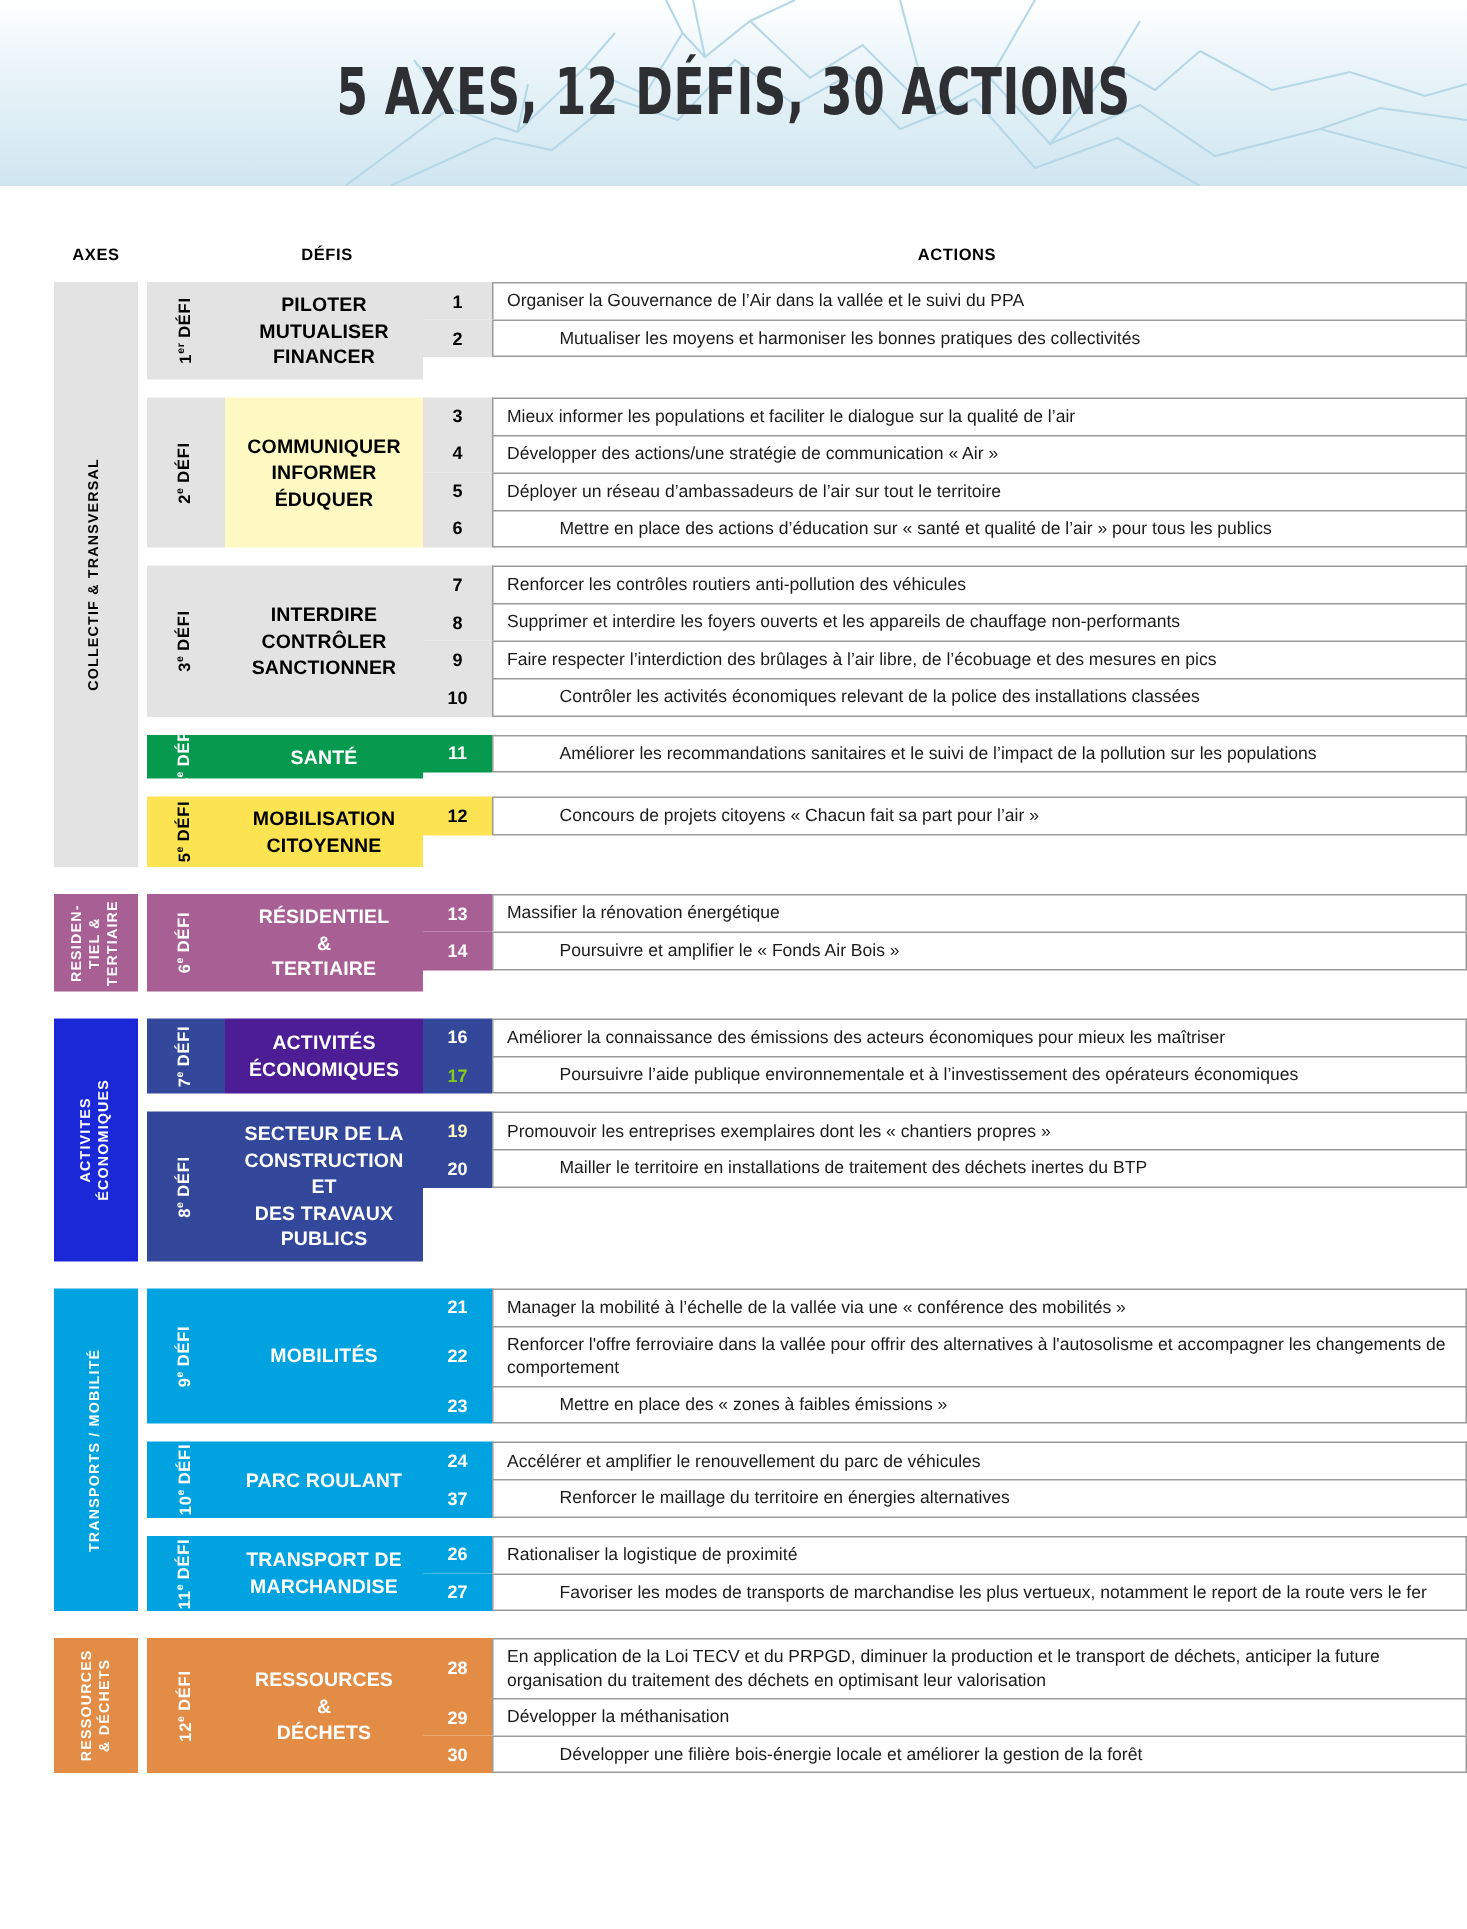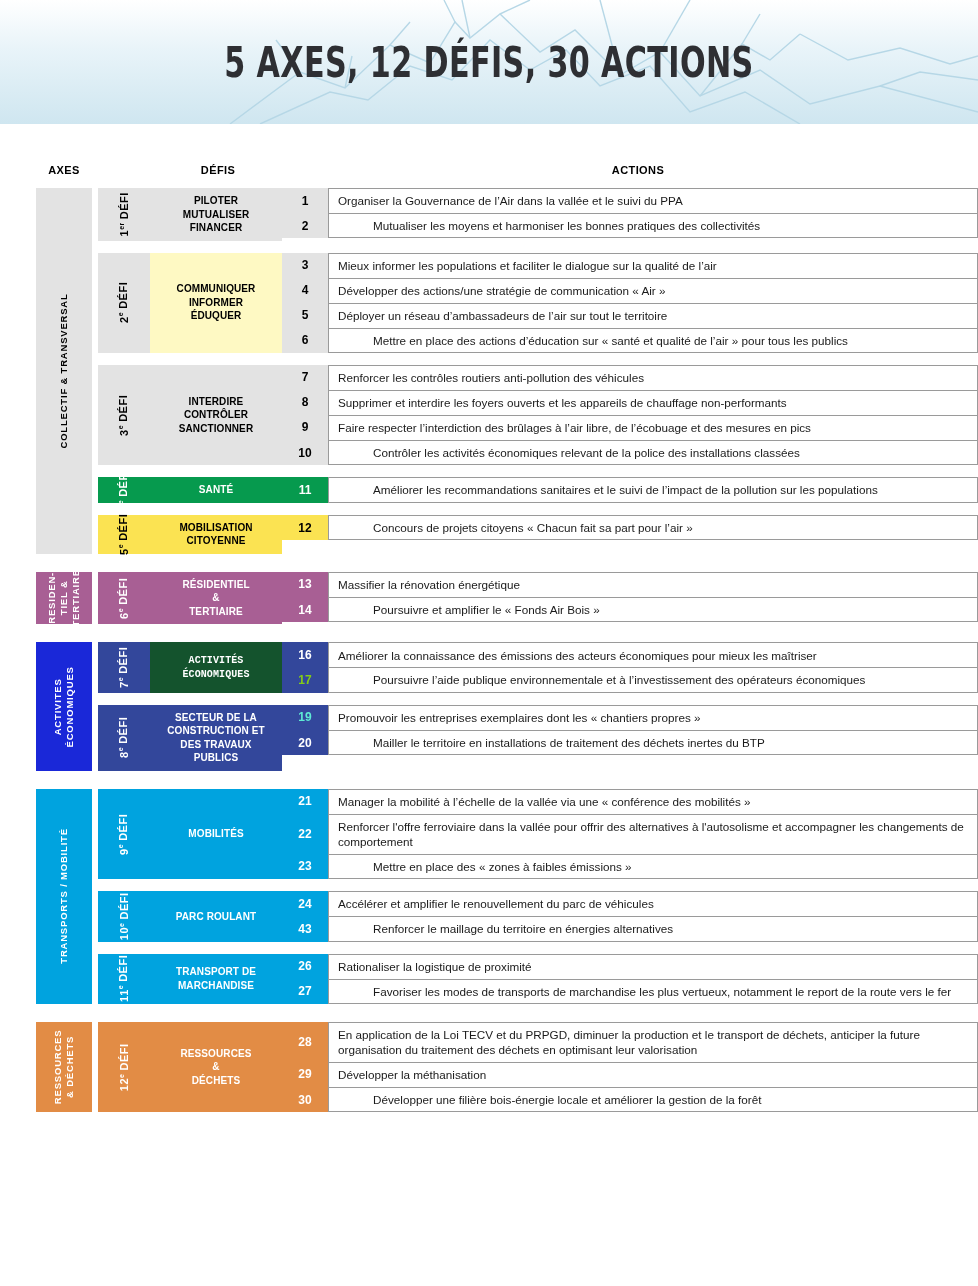--- a/index.html
+++ b/index.html
@@ -132,21 +132,21 @@
   
   .defi-name {
     width: 132px;
     flex: 0 0 132px;
     display: flex;
     align-items: center;
     justify-content: center;
     text-align: center;
     color: #fff;
     font-weight: 700;
-    font-size: 10px;
+    font-size: 13px;
     line-height: 1.35;
     padding: 6px 4px;
     letter-spacing: 0.1px;
   }
   .defi-name.gray { background: #e3e3e3; color: #000; }
 
   
   .actions-col { flex: 1 1 auto; display: flex; flex-direction: column; }
   .action-row { display: flex; align-items: stretch; min-height: 25px; }
 
@@ -397,21 +397,21 @@
         </div>
       </div>
       <div class="defi-stack">
         <div class="defi-row">
           <div class="defi-ord" style="background: rgb(51, 71, 155); color: rgb(255, 255, 255);">
             <div class="vstack">
               <span class="num">7<sup>e</sup></span>
               <span class="word">DÉFI</span>
             </div>
           </div>
-          <div class="defi-name" style="background: #14532d; color: rgb(255, 255, 255); font-family: Liberation Mono, monospace;">
+          <div class="defi-name" style="background: #4c1d95; color: rgb(255, 255, 255);">
             <div>
               <div>ACTIVITÉS</div>
               <div>ÉCONOMIQUES</div>
             </div>
           </div>
           <div class="actions-col">
             <div class="action-row">
               <div class="action-num" style="background: rgb(51, 71, 155); color: rgb(255, 255, 255);">16</div>
               <div class="action-text">Améliorer la connaissance des émissions des acteurs économiques pour mieux les maîtriser</div>
             </div>
@@ -432,21 +432,21 @@
           <div class="defi-name" style="background: rgb(51, 71, 155); color: rgb(255, 255, 255);">
             <div>
               <div>SECTEUR DE LA</div>
               <div>CONSTRUCTION ET</div>
               <div>DES TRAVAUX</div>
               <div>PUBLICS</div>
             </div>
           </div>
           <div class="actions-col">
             <div class="action-row">
-              <div class="action-num" style="background: rgb(51, 71, 155); color: #5eead4;">19</div>
+              <div class="action-num" style="background: rgb(51, 71, 155); color: #fef9c3;">19</div>
               <div class="action-text">Promouvoir les entreprises exemplaires dont les « chantiers propres »</div>
             </div>
             <div class="action-row">
               <div class="action-num" style="background: rgb(51, 71, 155); color: rgb(255, 255, 255);">20</div>
               <div class="action-text">Mailler le territoire en installations de traitement des déchets inertes du BTP</div>
             </div>
           </div>
         </div>
       </div>
     </div>
@@ -495,21 +495,21 @@
             <div>
               <div>PARC ROULANT</div>
             </div>
           </div>
           <div class="actions-col">
             <div class="action-row">
               <div class="action-num" style="background: rgb(0, 163, 223); color: rgb(255, 255, 255);">24</div>
               <div class="action-text">Accélérer et amplifier le renouvellement du parc de véhicules</div>
             </div>
             <div class="action-row">
-              <div class="action-num" style="background: rgb(0, 163, 223); color: rgb(255, 255, 255);">43</div>
+              <div class="action-num" style="background: rgb(0, 163, 223); color: rgb(255, 255, 255);">37</div>
               <div class="action-text">Renforcer le maillage du territoire en énergies alternatives</div>
             </div>
           </div>
         </div>
         <div class="defi-gap"></div>
         <div class="defi-row">
           <div class="defi-ord" style="background: rgb(0, 163, 223); color: rgb(255, 255, 255);">
             <div class="vstack">
               <span class="num">11<sup>e</sup></span>
               <span class="word">DÉFI</span>

